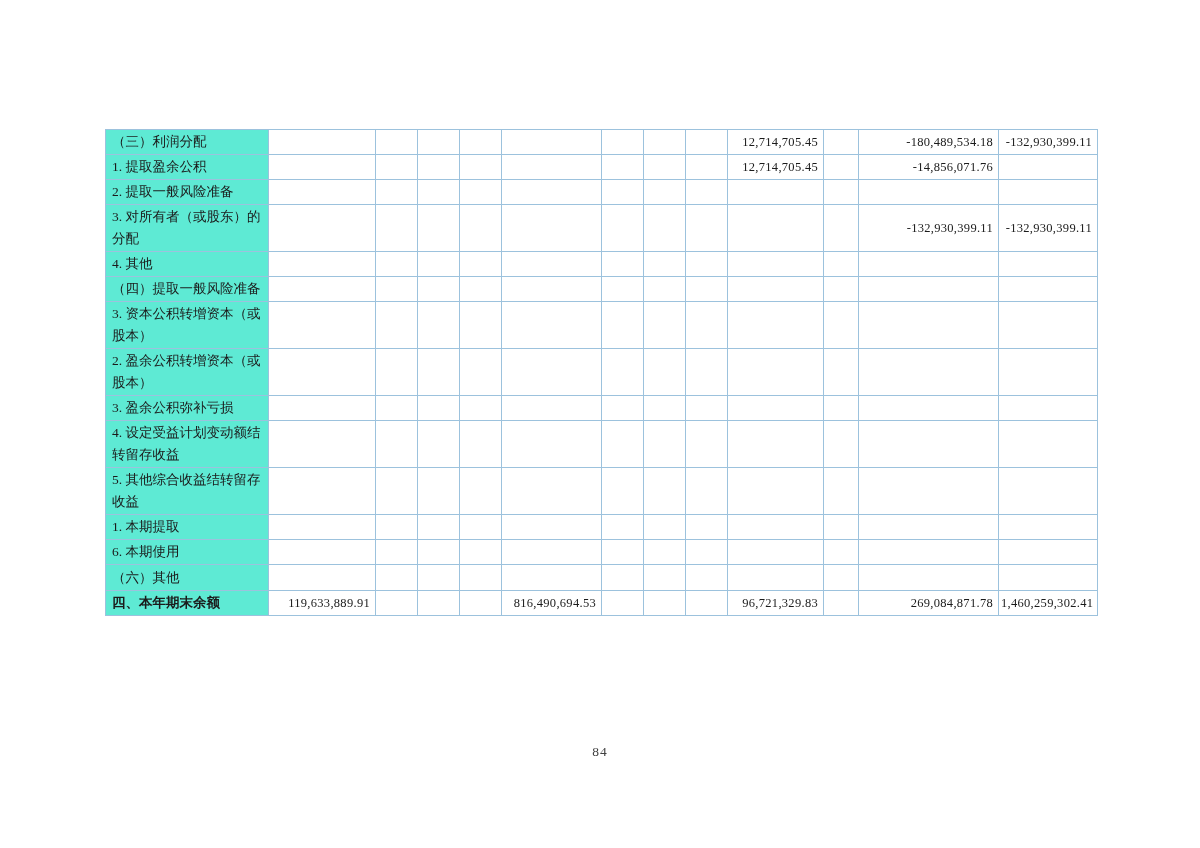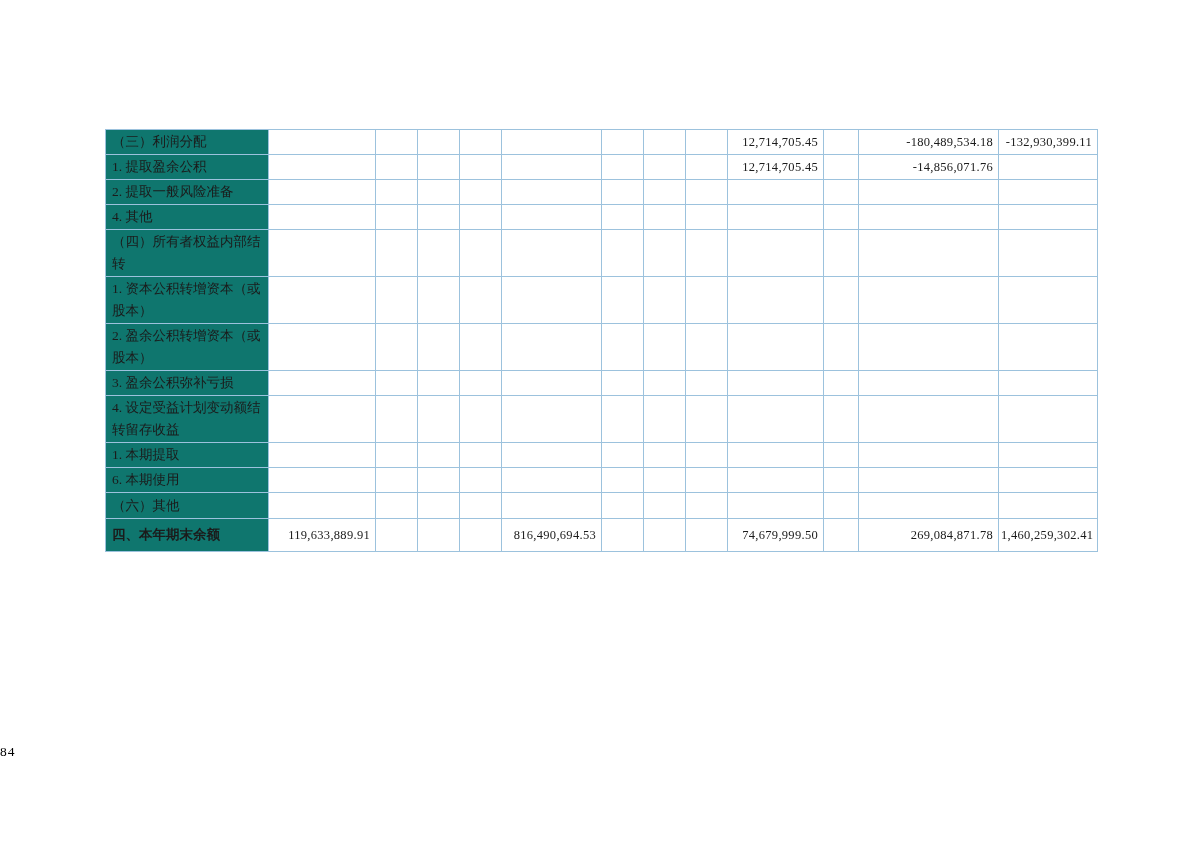--- a/index.html
+++ b/index.html
@@ -24,21 +24,21 @@
     border-collapse: collapse;
     table-layout: fixed;
   }
   table.equity td {
     border: 1px solid #9cc2dd;
     vertical-align: middle;
     overflow: hidden;
     padding: 0;
   }
   table.equity td.label {
-    background: #0f766e;
+    background: #5eead4;
     font-size: 13.5px;
     line-height: 22px;
     padding: 1px 6px 1px 6px;
     text-align: left;
     word-break: break-all;
   }
   table.equity td.num {
     font-size: 12.5px;
     letter-spacing: 0.3px;
     text-align: right;
@@ -46,33 +46,33 @@
     white-space: nowrap;
     background: #ffffff;
   }
   table.equity tr {
     height: 22px;
   }
   table.equity tr.row-tall-last {
     height: 26px;
   }
   table.equity tr.row-total {
-    height: 33px;
+    height: 25px;
   }
   table.equity tr.bold td.label {
     font-weight: bold;
   }
   .pagenum {
     position: absolute;
     left: 0;
     top: 744px;
     width: 1200px;
-    text-align: left;
+    text-align: center;
     font-size: 13.5px;
-    color: #000000;
+    color: #404040;
     letter-spacing: 1px;
   }
 </style>
 </head>
 <body>
 
 <div class="sheet">
 
   <table class="equity">
     <colgroup>
@@ -130,51 +130,66 @@
           <td class="num"></td>
           <td class="num"></td>
           <td class="num"></td>
           <td class="num"></td>
           <td class="num"></td>
           <td class="num"></td>
           <td class="num"></td>
           <td class="num"></td>
         </tr>
         <tr>
+          <td class="label">3. 对所有者（或股东）的分配</td>
+          <td class="num"></td>
+          <td class="num"></td>
+          <td class="num"></td>
+          <td class="num"></td>
+          <td class="num"></td>
+          <td class="num"></td>
+          <td class="num"></td>
+          <td class="num"></td>
+          <td class="num"></td>
+          <td class="num"></td>
+          <td class="num">-132,930,399.11</td>
+          <td class="num">-132,930,399.11</td>
+        </tr>
+        <tr>
           <td class="label">4. 其他</td>
           <td class="num"></td>
           <td class="num"></td>
           <td class="num"></td>
           <td class="num"></td>
           <td class="num"></td>
           <td class="num"></td>
           <td class="num"></td>
           <td class="num"></td>
           <td class="num"></td>
           <td class="num"></td>
           <td class="num"></td>
           <td class="num"></td>
         </tr>
         <tr>
-          <td class="label">（四）所有者权益内部结转</td>
-          <td class="num"></td>
-          <td class="num"></td>
-          <td class="num"></td>
-          <td class="num"></td>
-          <td class="num"></td>
-          <td class="num"></td>
-          <td class="num"></td>
-          <td class="num"></td>
-          <td class="num"></td>
-          <td class="num"></td>
-          <td class="num"></td>
-          <td class="num"></td>
-        </tr>
-        <tr>
-          <td class="label">1. 资本公积转增资本（或股本）</td>
+          <td class="label">（四）提取一般风险准备</td>
+          <td class="num"></td>
+          <td class="num"></td>
+          <td class="num"></td>
+          <td class="num"></td>
+          <td class="num"></td>
+          <td class="num"></td>
+          <td class="num"></td>
+          <td class="num"></td>
+          <td class="num"></td>
+          <td class="num"></td>
+          <td class="num"></td>
+          <td class="num"></td>
+        </tr>
+        <tr>
+          <td class="label">3. 资本公积转增资本（或股本）</td>
           <td class="num"></td>
           <td class="num"></td>
           <td class="num"></td>
           <td class="num"></td>
           <td class="num"></td>
           <td class="num"></td>
           <td class="num"></td>
           <td class="num"></td>
           <td class="num"></td>
           <td class="num"></td>
@@ -206,20 +221,35 @@
           <td class="num"></td>
           <td class="num"></td>
           <td class="num"></td>
           <td class="num"></td>
           <td class="num"></td>
           <td class="num"></td>
           <td class="num"></td>
         </tr>
         <tr>
           <td class="label">4. 设定受益计划变动额结转留存收益</td>
+          <td class="num"></td>
+          <td class="num"></td>
+          <td class="num"></td>
+          <td class="num"></td>
+          <td class="num"></td>
+          <td class="num"></td>
+          <td class="num"></td>
+          <td class="num"></td>
+          <td class="num"></td>
+          <td class="num"></td>
+          <td class="num"></td>
+          <td class="num"></td>
+        </tr>
+        <tr>
+          <td class="label">5. 其他综合收益结转留存收益</td>
           <td class="num"></td>
           <td class="num"></td>
           <td class="num"></td>
           <td class="num"></td>
           <td class="num"></td>
           <td class="num"></td>
           <td class="num"></td>
           <td class="num"></td>
           <td class="num"></td>
           <td class="num"></td>
@@ -274,21 +304,21 @@
         <tr class="bold row-total">
           <td class="label">四、本年期末余额</td>
           <td class="num">119,633,889.91</td>
           <td class="num"></td>
           <td class="num"></td>
           <td class="num"></td>
           <td class="num">816,490,694.53</td>
           <td class="num"></td>
           <td class="num"></td>
           <td class="num"></td>
-          <td class="num">74,679,999.50</td>
+          <td class="num">96,721,329.83</td>
           <td class="num"></td>
           <td class="num">269,084,871.78</td>
           <td class="num">1,460,259,302.41</td>
         </tr>
       </tbody>
   </table>
 
   <div class="pagenum">84</div>
 
 </div>

